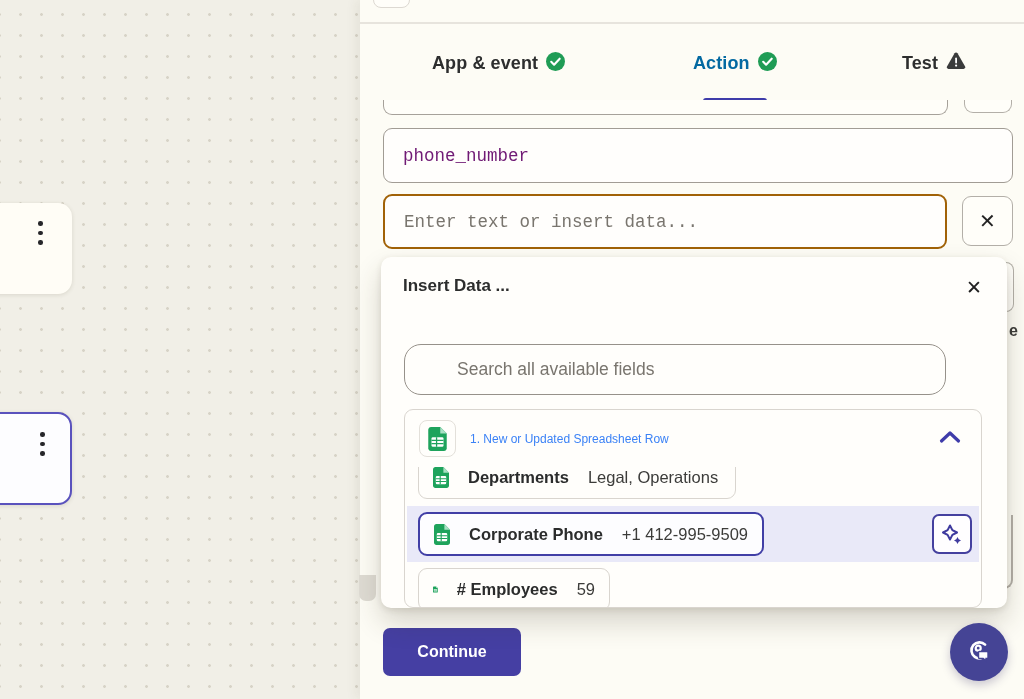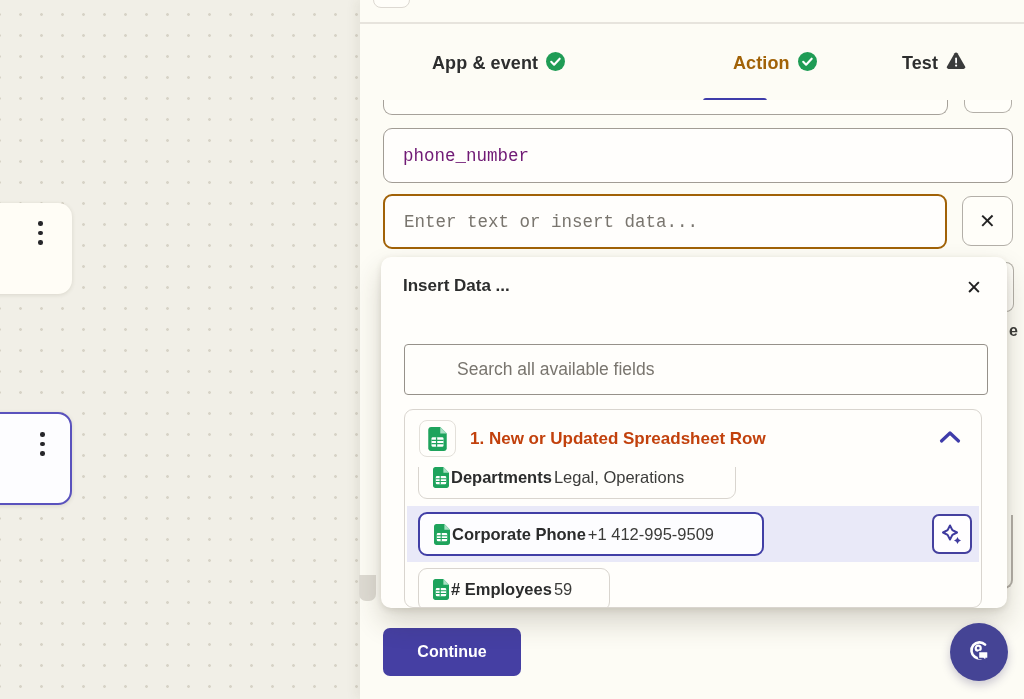--- a/index.html
+++ b/index.html
@@ -25,21 +25,21 @@
   #panel { position:absolute; left:360px; top:0; width:664px; height:699px;
     background:#fdfcf5; box-shadow:-5px 0 10px rgba(70,60,40,.06); }
 
   #top-pill-fragment { position:absolute; left:13px; top:-4px; width:37px; height:12px;
     background:#fffef9; border:1px solid #ddd9d2; border-radius:0 0 8px 8px; }
   #top-divider { position:absolute; left:0; top:22px; width:664px; height:2px; background:#e7e4dd; }
 
   
   .tab { position:absolute; top:52px; display:flex; align-items:center; gap:8px; cursor:pointer; }
   .tab .tab-label { font-size:18px; font-weight:700; color:#2d2e2e; letter-spacing:.1px; }
-  .tab.active .tab-label { color:#a16207;margin-left:40px; }
+  .tab.active .tab-label { color:#0369a1; }
   #tab1 { left:72px; } #tab2 { left:333px; } #tab3 { left:542px; }
   #tab-underline { position:absolute; left:343px; top:98px; width:64px; height:6px;
     border-radius:4px; background:#3e3caa; }
 
   
   #prev-input-fragment { position:absolute; left:23px; top:100px; width:565px; height:15px;
     background:#fffef9; border:1px solid #a6a19a; border-top:none; border-radius:0 0 9px 9px; }
   #prev-btn-fragment { position:absolute; left:604px; top:100px; width:48px; height:13px;
     background:#fffef9; border:1px solid #b3afa8; border-top:none; border-radius:0 0 9px 9px; }
   .text-input { background:#fffefc; border:1px solid #a19c94; border-radius:9px;
@@ -64,37 +64,37 @@
   #behind-frag-d { position:absolute; left:21px; top:575px; width:13px; height:22px;
     background:#efede5; border-radius:0 0 6px 6px; }
 
   
   #popup { position:absolute; left:21px; top:257px; width:626px; height:351px;
     background:#fffefb; border-radius:10px; box-shadow:0 14px 28px rgba(60,52,30,.20), 0 2px 6px rgba(60,52,30,.12);
     z-index:5; overflow:hidden; }
   #popup-title { position:absolute; left:22px; top:19px; font-size:17px; font-weight:700; color:#2c2d2d; }
   #popup-close { position:absolute; right:22px; top:18px; font-size:19px; color:#202020;
     cursor:pointer; line-height:1; padding:3px; }
-  #popup-search { position:absolute; left:23px; top:87px; width:584px; height:51px;
-    background:#fffefb; border:1px solid #96918a; border-radius:4px;
+  #popup-search { position:absolute; left:23px; top:87px; width:542px; height:51px;
+    background:#fffefb; border:1px solid #96918a; border-radius:17px;
     font-family:"Liberation Sans","DejaVu Sans",sans-serif; font-size:17.5px; color:#15803d;
     padding:0 16px 0 52px; outline:none; }
   #search-icon { position:absolute; left:39px; top:102px; width:21px; height:21px; pointer-events:none; }
 
   #source-section { position:absolute; left:23px; top:152px; width:578px; height:199px;
     border:1px solid #d9d5cf; border-radius:9px; background:#fffefb; }
   #source-header { position:absolute; left:0; top:0; width:100%; height:57px;
     display:flex; align-items:center; padding:0 14px; cursor:pointer; }
   .icon-box { width:37px; height:37px; background:#fffefb; border:1px solid #e3e0da;
     border-radius:8px; display:flex; align-items:center; justify-content:center; flex:0 0 auto; }
-  #source-title { margin-left:14px; font-size:17px; font-weight:700; color:#c2410c; flex:1; }
+  #source-title { margin-left:14px; font-size:12px; font-weight:400; color:#3b82f6; flex:1; }
   #source-chevron { flex:0 0 auto; margin-right:6px; }
 
   #source-list { position:absolute; left:0; top:57px; right:0; bottom:0; overflow:hidden; }
-  .pill { position:absolute; display:flex; align-items:center; gap:2px; height:43px;
+  .pill { position:absolute; display:flex; align-items:center; gap:19px; height:43px;
     background:#fffefb; border:1px solid #d9d5cf; border-radius:9px; padding:0 14px; cursor:pointer; }
   .pill .lbl { font-size:16.5px; font-weight:700; color:#2b2c2c; white-space:nowrap; }
   .pill .val { font-size:16.5px; color:#3c3c3a; white-space:nowrap; }
   #pill-departments { left:13px; top:-11px; width:318px; }
   #selected-band { position:absolute; left:2px; top:39px; width:572px; height:56px; background:#e9e9f8; }
   #pill-corporate { left:13px; top:45px; width:346px; height:44px;
     border:2px solid #413fa6; background:#fdfdff; }
   #ai-button { position:absolute; left:527px; top:47px; width:40px; height:40px;
     background:#fffeff; border:2px solid #45419f; border-radius:7px;
     display:flex; align-items:center; justify-content:center; cursor:pointer; }

